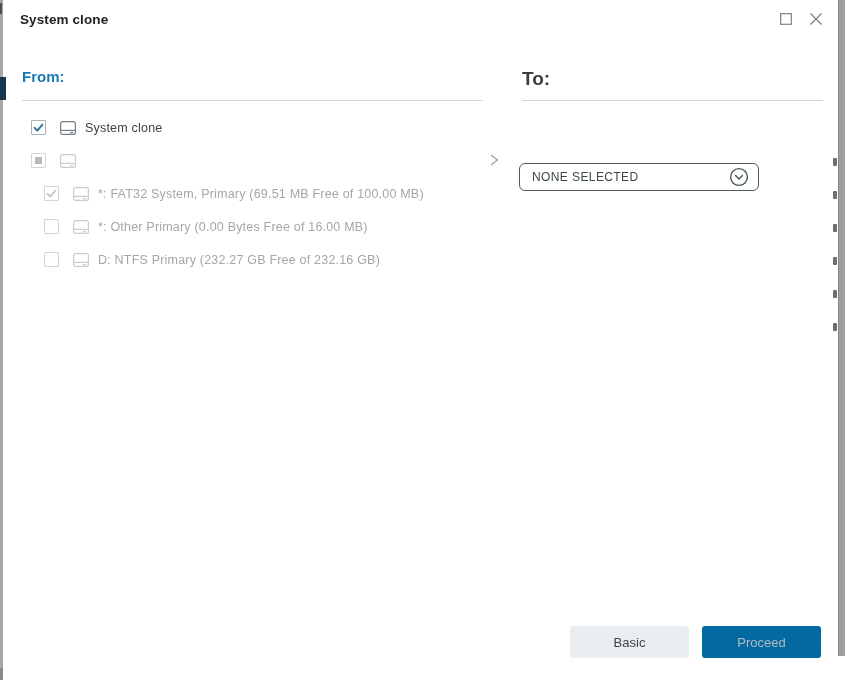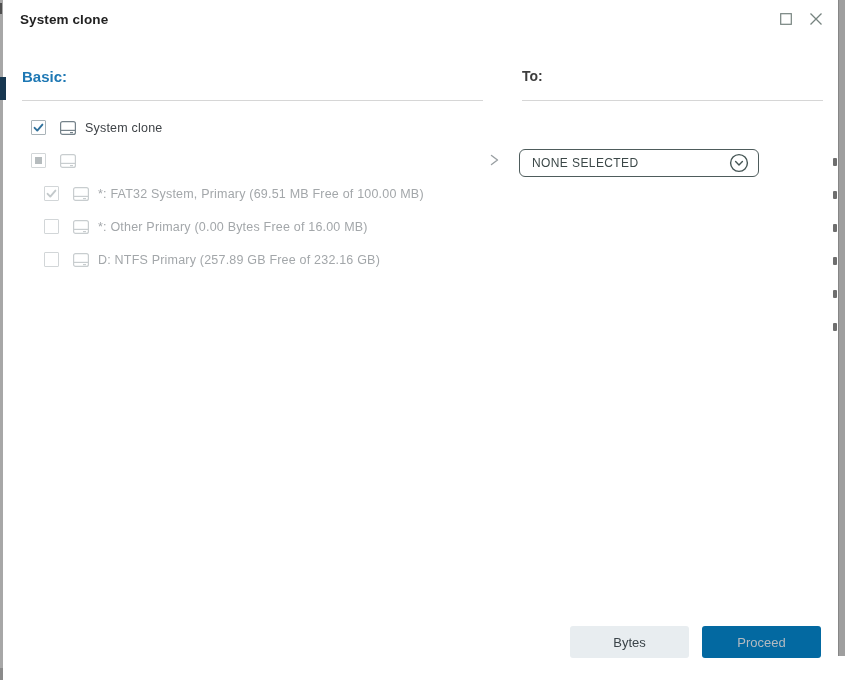--- a/index.html
+++ b/index.html
@@ -20,21 +20,21 @@
   .edge-fragment{left:833px;width:4px;height:8px;background:#6e6e6e;border-radius:1px;}
 
   
   .dialog-title{left:20px;top:12px;font-size:13.5px;font-weight:600;color:#222;letter-spacing:.1px;}
   .win-btn{width:22px;height:22px;display:flex;align-items:center;justify-content:center;cursor:default;}
   .btn-max{left:775px;top:8px;}
   .btn-close{left:805px;top:8px;}
 
   
   .from-label{left:22px;top:68px;font-size:15px;font-weight:700;color:var(--accent,#1e78b4);}
-  .to-label{left:522px;top:68px;font-size:14px;font-weight:700;color:#3d3d3d;}
+  .to-label{left:522px;top:68px;font-size:19px;font-weight:700;color:#3d3d3d;}
   .hline{height:1px;background:#d6d6d6;top:100px;}
   .from-line{left:22px;width:461px;}
   .to-line{left:522px;width:301px;}
 
   
   .tree{left:22px;top:111px;width:460px;}
   .tree-row{height:33px;display:flex;align-items:center;cursor:default;}
   .tree-row.depth-0{padding-left:9px;}
   .tree-row.depth-1{padding-left:22px;}
   .cb{width:13px;height:13px;border:1px solid #a9b3b8;background:#fff;border-radius:1px;
@@ -43,21 +43,21 @@
   .cb svg{display:block;}
   .cb-inner-square{width:7px;height:7px;background:#b6bcbe;}
   .drive-ic{margin-left:14px;flex:0 0 auto;color:#75828a;display:flex;}
   .tree-row.disabled .drive-ic{color:#c8cdcf;}
   .tree-label{margin-left:9px;font-size:12.5px;color:#3f4347;letter-spacing:.2px;white-space:nowrap;}
   .tree-row.disabled .tree-label{color:#a3a7aa;}
 
   
   .chev-right{left:487px;top:152px;color:#9aa0a3;}
   .dropdown{
-    left:519px;top:149px;width:240px;height:28px;box-sizing:border-box;
+    left:519px;top:163px;width:240px;height:28px;box-sizing:border-box;
     border:1.5px solid var(--dd-border,#4e5c5c);border-radius:6px;background:#fff;
     display:flex;align-items:center;padding:0 9px 0 12px;cursor:default;
   }
   .dropdown-value{flex:1;font-size:12px;color:#3c4848;letter-spacing:.4px;}
   .dd-circle{display:flex;color:#465655;}
 
   
   .btn{
     position:absolute;top:626px;width:119px;height:32px;border:none;border-radius:3px;
     font-family:inherit;font-size:13px;display:flex;align-items:center;justify-content:center;
@@ -90,21 +90,21 @@
   </span>
 </div>
 <div class="abs win-btn btn-close">
   <span style="display:flex">
     <svg width="14" height="14" viewBox="0 0 14 14">
         <path d="M1.5 1.5 L12.5 12.5 M12.5 1.5 L1.5 12.5" stroke="#76837f" stroke-width="1.3" fill="none"></path>
       </svg>
   </span>
 </div>
 
-<div class="abs from-label">Basic:</div>
+<div class="abs from-label">From:</div>
 <div class="abs to-label">To:</div>
 <div class="abs hline from-line"></div>
 <div class="abs hline to-line"></div>
 
 <div class="abs tree" id="tree">
     <div class="tree-row depth-0 active">
       <span class="cb">
         <svg width="11" height="10" viewBox="0 0 11 10">
   <path d="M1.6 4.8 L4.3 7.6 L9.4 1.6" fill="none" stroke="#30719c" stroke-width="1.9" stroke-linecap="round" stroke-linejoin="round"></path>
         </svg>
@@ -158,33 +158,33 @@
     </div>
     <div class="tree-row depth-1 disabled">
       <span class="cb"></span>
       <span class="drive-ic">
         <svg width="16" height="14" viewBox="0 0 16 14">
   <rect x="0.6" y="0.6" width="14.8" height="12.8" rx="2" fill="none" stroke="currentColor" stroke-width="1.2"></rect>
   <line x1="0.6" y1="9.4" x2="15.4" y2="9.4" stroke="currentColor" stroke-width="1.2"></line>
   <line x1="10" y1="11.6" x2="13" y2="11.6" stroke="currentColor" stroke-width="1.2"></line>
         </svg>
       </span>
-      <span class="tree-label">D: NTFS Primary (257.89 GB Free of 232.16 GB)</span>
+      <span class="tree-label">D: NTFS Primary (232.27 GB Free of 232.16 GB)</span>
     </div>
   </div>
 
 <span class="abs chev-right">
   <svg width="14" height="16" viewBox="0 0 14 16">
       <path d="M4.5 3.5 L10.5 8 L4.5 12.5" fill="none" stroke="currentColor" stroke-width="1.4" stroke-linecap="round" stroke-linejoin="round"></path>
     </svg>
 </span>
 <div class="abs dropdown">
   <span class="dropdown-value">NONE SELECTED</span>
   <span class="dd-circle">
     <svg width="20" height="20" viewBox="0 0 20 20">
       <circle cx="10" cy="10" r="8.4" fill="none" stroke="currentColor" stroke-width="1.4"></circle>
       <path d="M6.6 8.6 L10 12 L13.4 8.6" fill="none" stroke="currentColor" stroke-width="1.4" stroke-linecap="round" stroke-linejoin="round"></path>
     </svg>
   </span>
 </div>
 
-<button class="btn btn-cancel">Bytes</button>
+<button class="btn btn-cancel">Basic</button>
 <button class="btn btn-proceed" disabled="">Proceed</button>
 
 </body></html>

